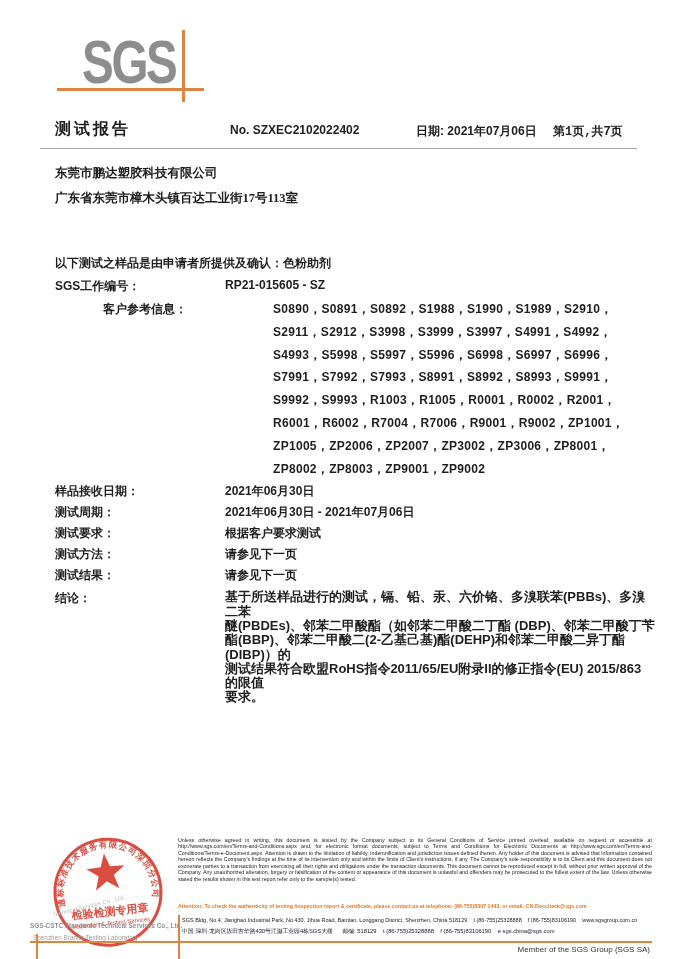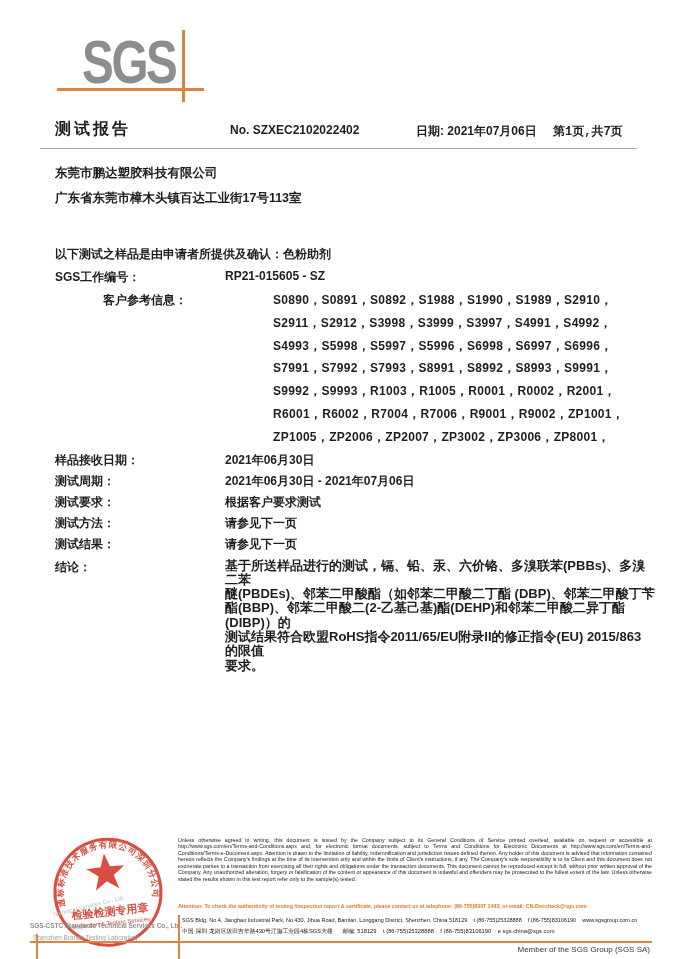--- a/index.html
+++ b/index.html
@@ -14,24 +14,24 @@
   .logo-vline{left:182px;top:30px;width:3px;height:72px;background:#dd8540;}
 
   
   .doc-title{left:55px;top:119px;font-size:16px;font-weight:700;letter-spacing:3px;}
   .report-no{left:230px;top:123px;font-size:12px;font-weight:700;}
   .report-date{left:416px;top:123px;font-size:12px;font-weight:700;}
   .page-no{left:553px;top:123px;font-size:12px;font-weight:700;font-family:Liberation Mono, monospace;}
   .divider{left:40px;top:148px;width:597px;height:1px;background:#a8a8a8;}
 
   
-  .applicant{left:55px;top:161px;font-size:12.5px;font-weight:700;line-height:25px;}
+  .applicant{left:55px;top:161px;font-size:12.5px;font-weight:700;line-height:25px;font-family:Liberation Serif, serif;}
 
   
-  .main{left:55px;top:246px;width:600px;font-size:12px;font-weight:700;}
+  .main{left:55px;top:255px;width:600px;font-size:12px;font-weight:700;}
   .intro{height:23px;}
   .row{display:flex;height:23px;}
   .row .lbl{width:170px;flex:0 0 170px;}
   .row .val{flex:1;}
   .drow{display:flex;height:21px;}
   .drow .lbl{width:170px;flex:0 0 170px;}
   .refrow{display:flex;}
   .refrow .lbl{width:170px;flex:0 0 170px;margin-left:48px;}
   .ref-line{height:22.8px;letter-spacing:.3px;}
   .concl{display:flex;margin-top:2px;}
@@ -91,20 +91,21 @@
     <div class="refrow">
       <span class="lbl">客户参考信息：</span>
       <div>
           <div class="ref-line">S0890，S0891，S0892，S1988，S1990，S1989，S2910，</div>
           <div class="ref-line">S2911，S2912，S3998，S3999，S3997，S4991，S4992，</div>
           <div class="ref-line">S4993，S5998，S5997，S5996，S6998，S6997，S6996，</div>
           <div class="ref-line">S7991，S7992，S7993，S8991，S8992，S8993，S9991，</div>
           <div class="ref-line">S9992，S9993，R1003，R1005，R0001，R0002，R2001，</div>
           <div class="ref-line">R6001，R6002，R7004，R7006，R9001，R9002，ZP1001，</div>
           <div class="ref-line">ZP1005，ZP2006，ZP2007，ZP3002，ZP3006，ZP8001，</div>
+          <div class="ref-line">ZP8002，ZP8003，ZP9001，ZP9002</div>
         </div>
     </div>
 
     <div>
         <div class="drow">
         <span class="lbl">样品接收日期：</span>
         <span class="val">2021年06月30日</span>
       </div>
         <div class="drow">
         <span class="lbl">测试周期：</span>

